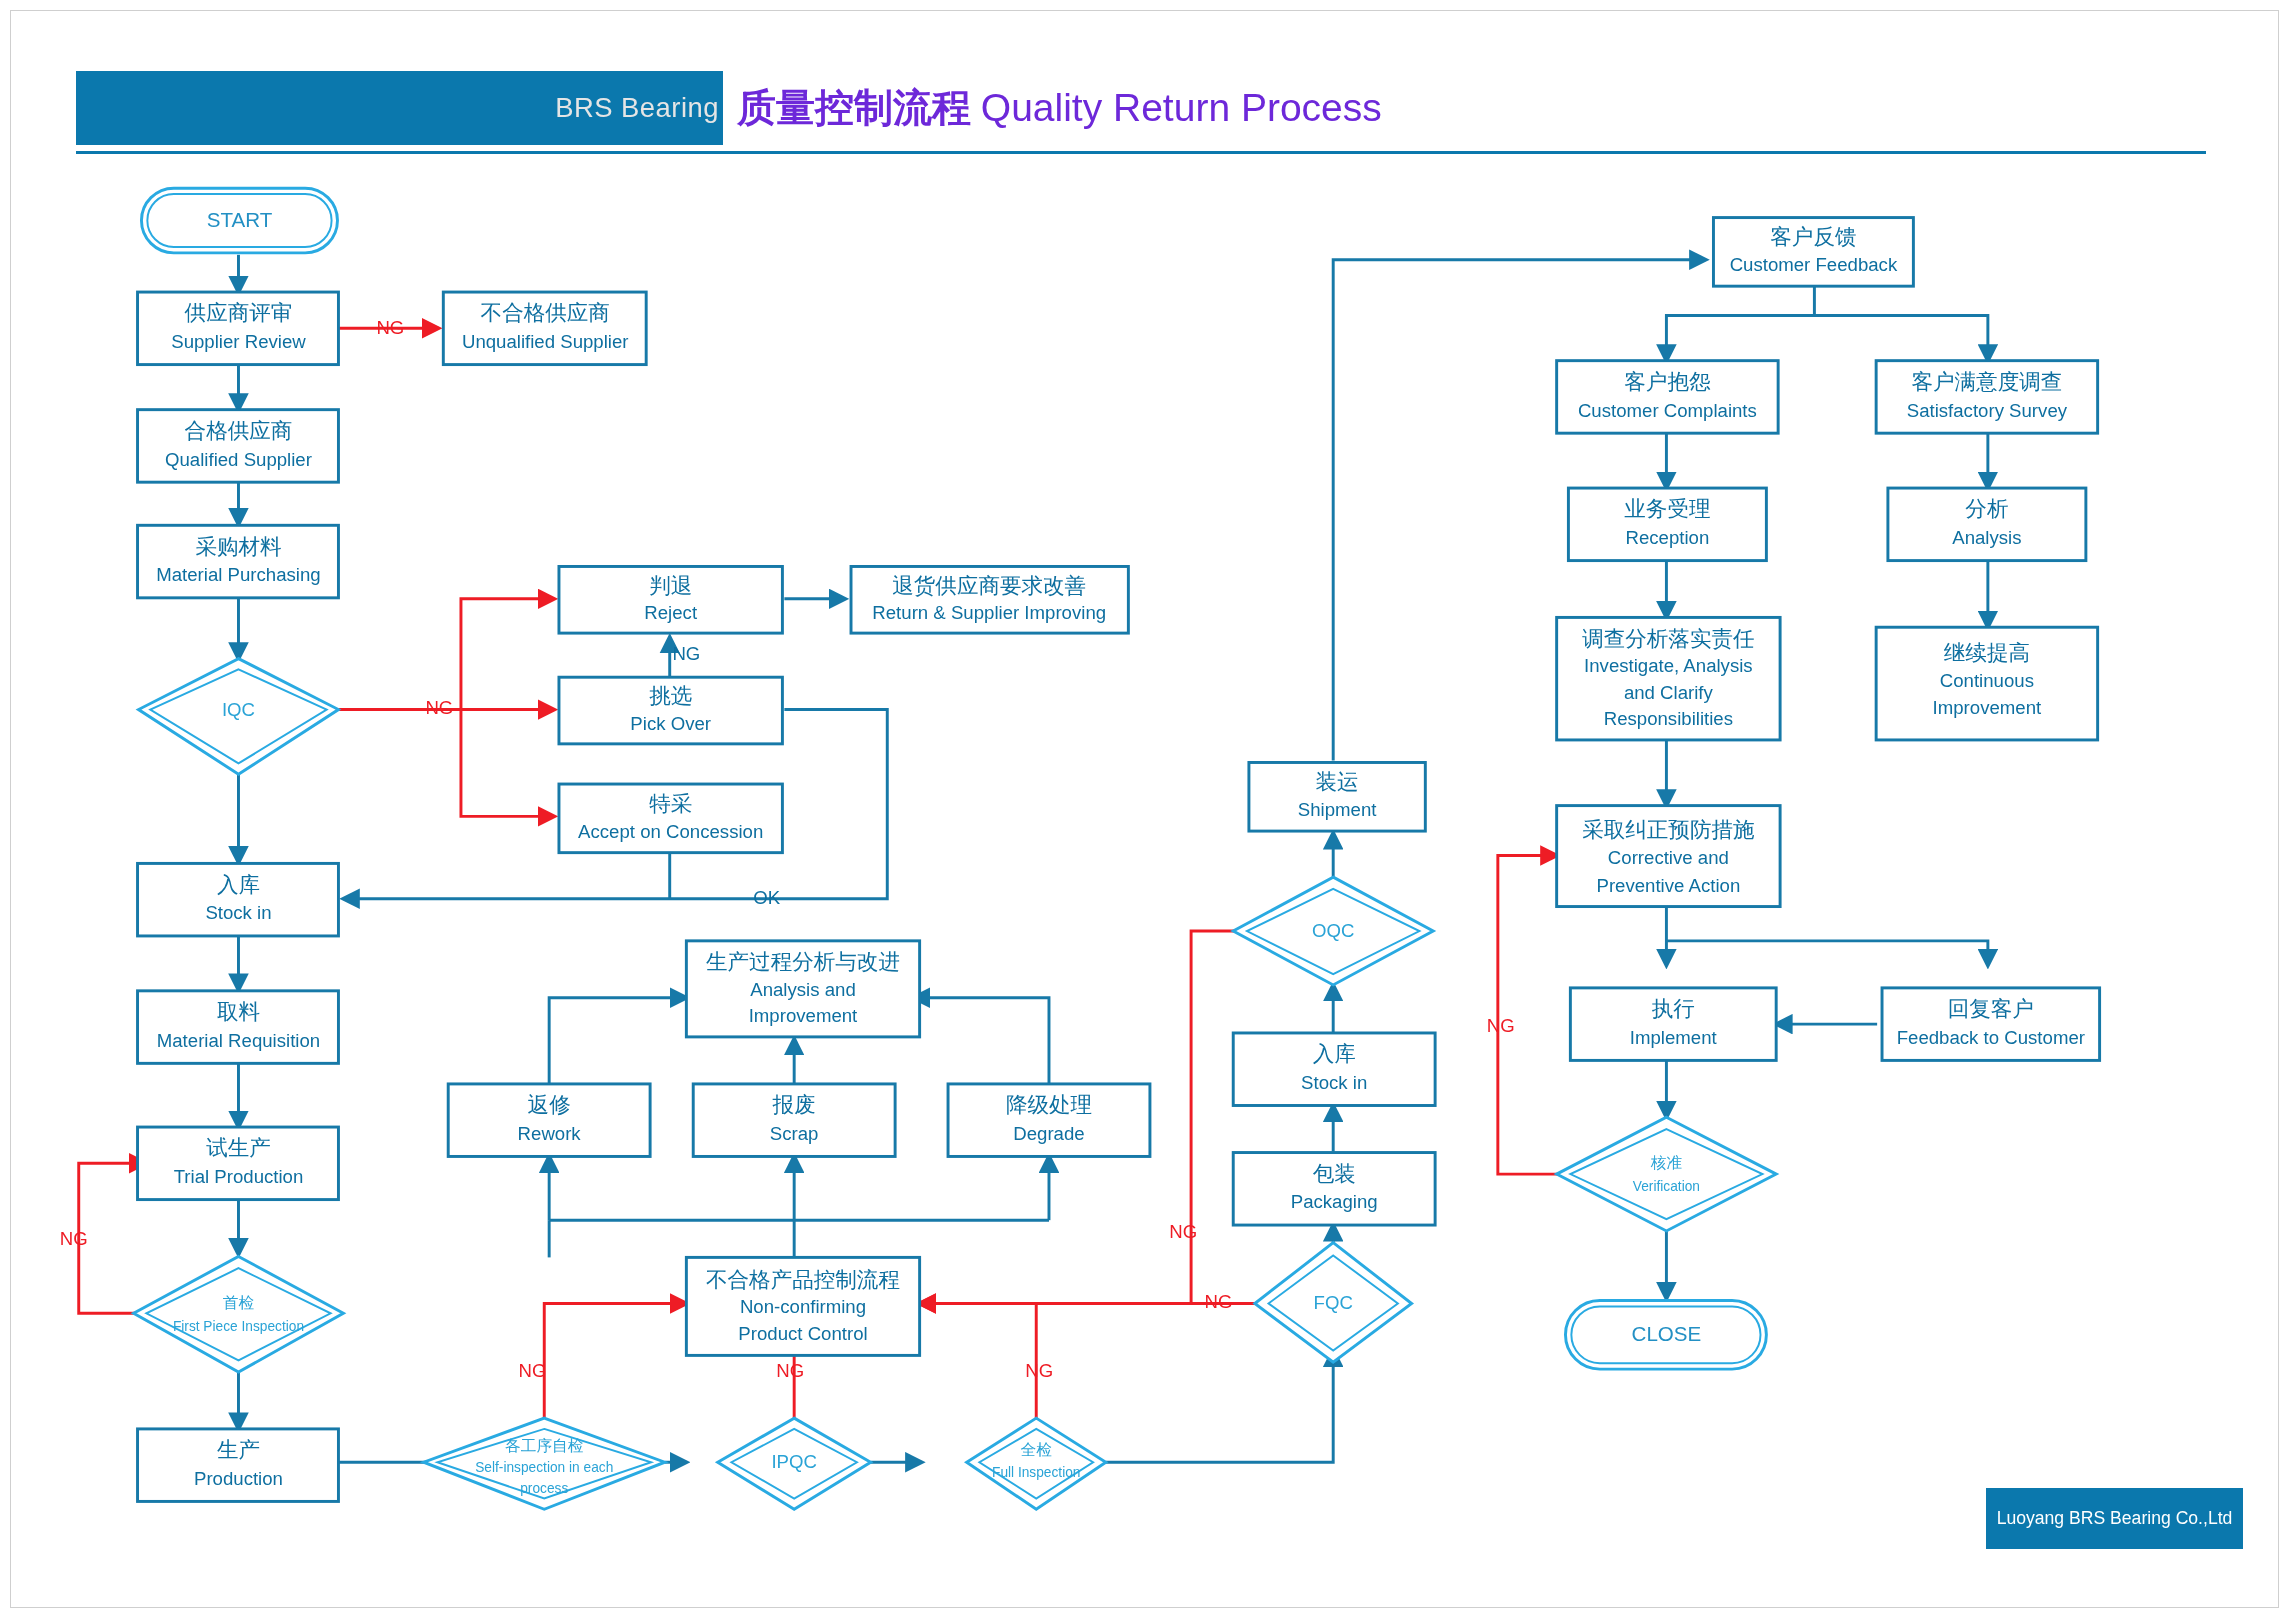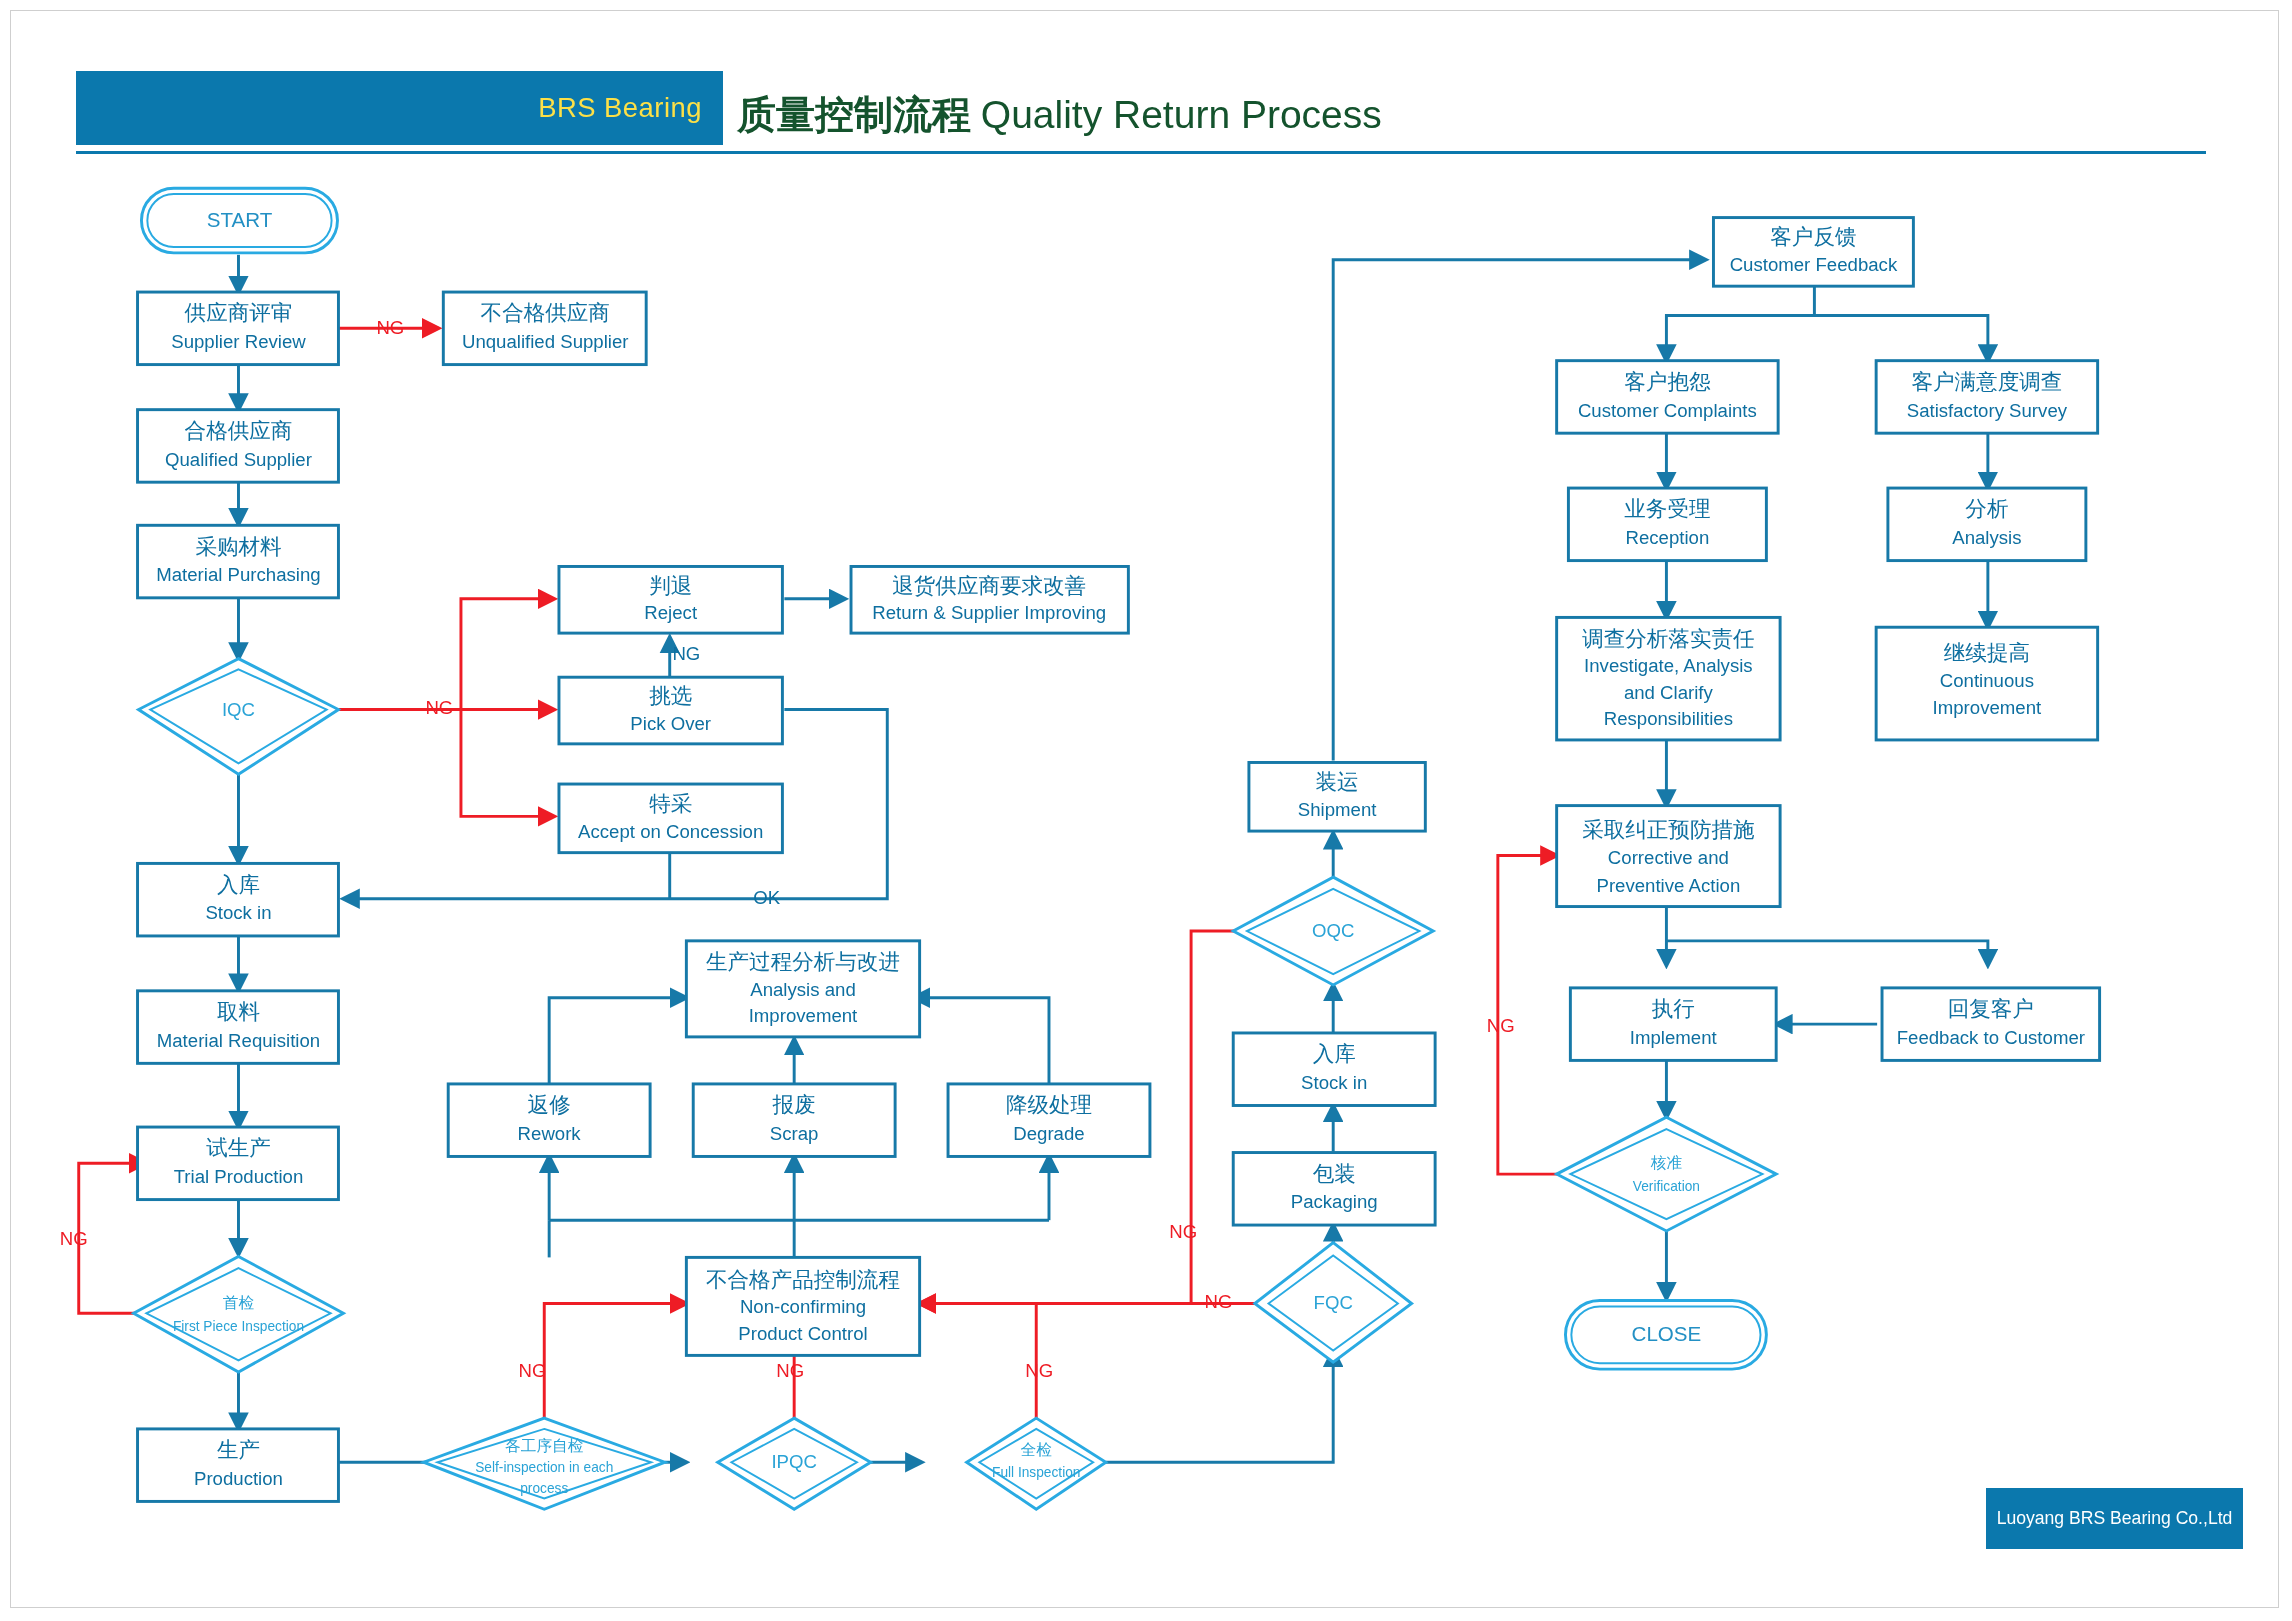--- a/index.html
+++ b/index.html
@@ -1,21 +1,21 @@
 <!DOCTYPE html>
 <html><head>
 <meta charset="utf-8">
 <style>
   html,body{margin:0;padding:0;background:#ffffff;}
   body{font-family:"Liberation Sans","DejaVu Sans",sans-serif;}
   #page{position:relative;width:2293px;height:1621px;background:#ffffff;overflow:hidden;}
   #frame{position:absolute;left:9.8px;top:9.8px;width:2269px;height:1598px;border:1px solid #cfcfcf;box-sizing:border-box;}
   #banner{position:absolute;left:76px;top:71px;width:647px;height:74px;background:#0b78ad;}
-  #banner-label{position:absolute;right:21px;top:50%;transform:translateY(-50%);color:#fde047;font-size:27.4px;letter-spacing:0.5px;white-space:nowrap;}
-  #title{position:absolute;left:737px;top:78px;height:74px;display:flex;align-items:center;color:#14532d;font-size:39px;white-space:nowrap;}
+  #banner-label{position:absolute;right:4px;top:50%;transform:translateY(-50%);color:#e5e5e5;font-size:27.4px;letter-spacing:0.5px;white-space:nowrap;}
+  #title{position:absolute;left:737px;top:71px;height:74px;display:flex;align-items:center;color:#6d28d9;font-size:39px;white-space:nowrap;}
   #title .cn{font-weight:600;}
   #title .en{font-weight:400;margin-left:9.8px;}
   #rule{position:absolute;left:76px;top:151px;width:2130px;height:2.9px;background:#0b78ad;}
   #footer-logo{position:absolute;left:1946px;top:1488px;width:257px;height:61px;background:#0b78ad;display:flex;align-items:center;justify-content:center;margin-left:40px;}
   #footer-logo span{color:#ffffff;font-size:17.6px;white-space:nowrap;}
   svg#flow{position:absolute;left:0;top:0;width:2293px;height:1621px;}
   .nodebox{fill:#ffffff;stroke:#1779a8;stroke-width:3;}
   .diamond-outer{fill:#ffffff;stroke:#29aae2;stroke-width:3;}
   .diamond-inner{fill:none;stroke:#29aae2;stroke-width:2;}
   .term-outer{fill:#ffffff;stroke:#29aae2;stroke-width:3;}

